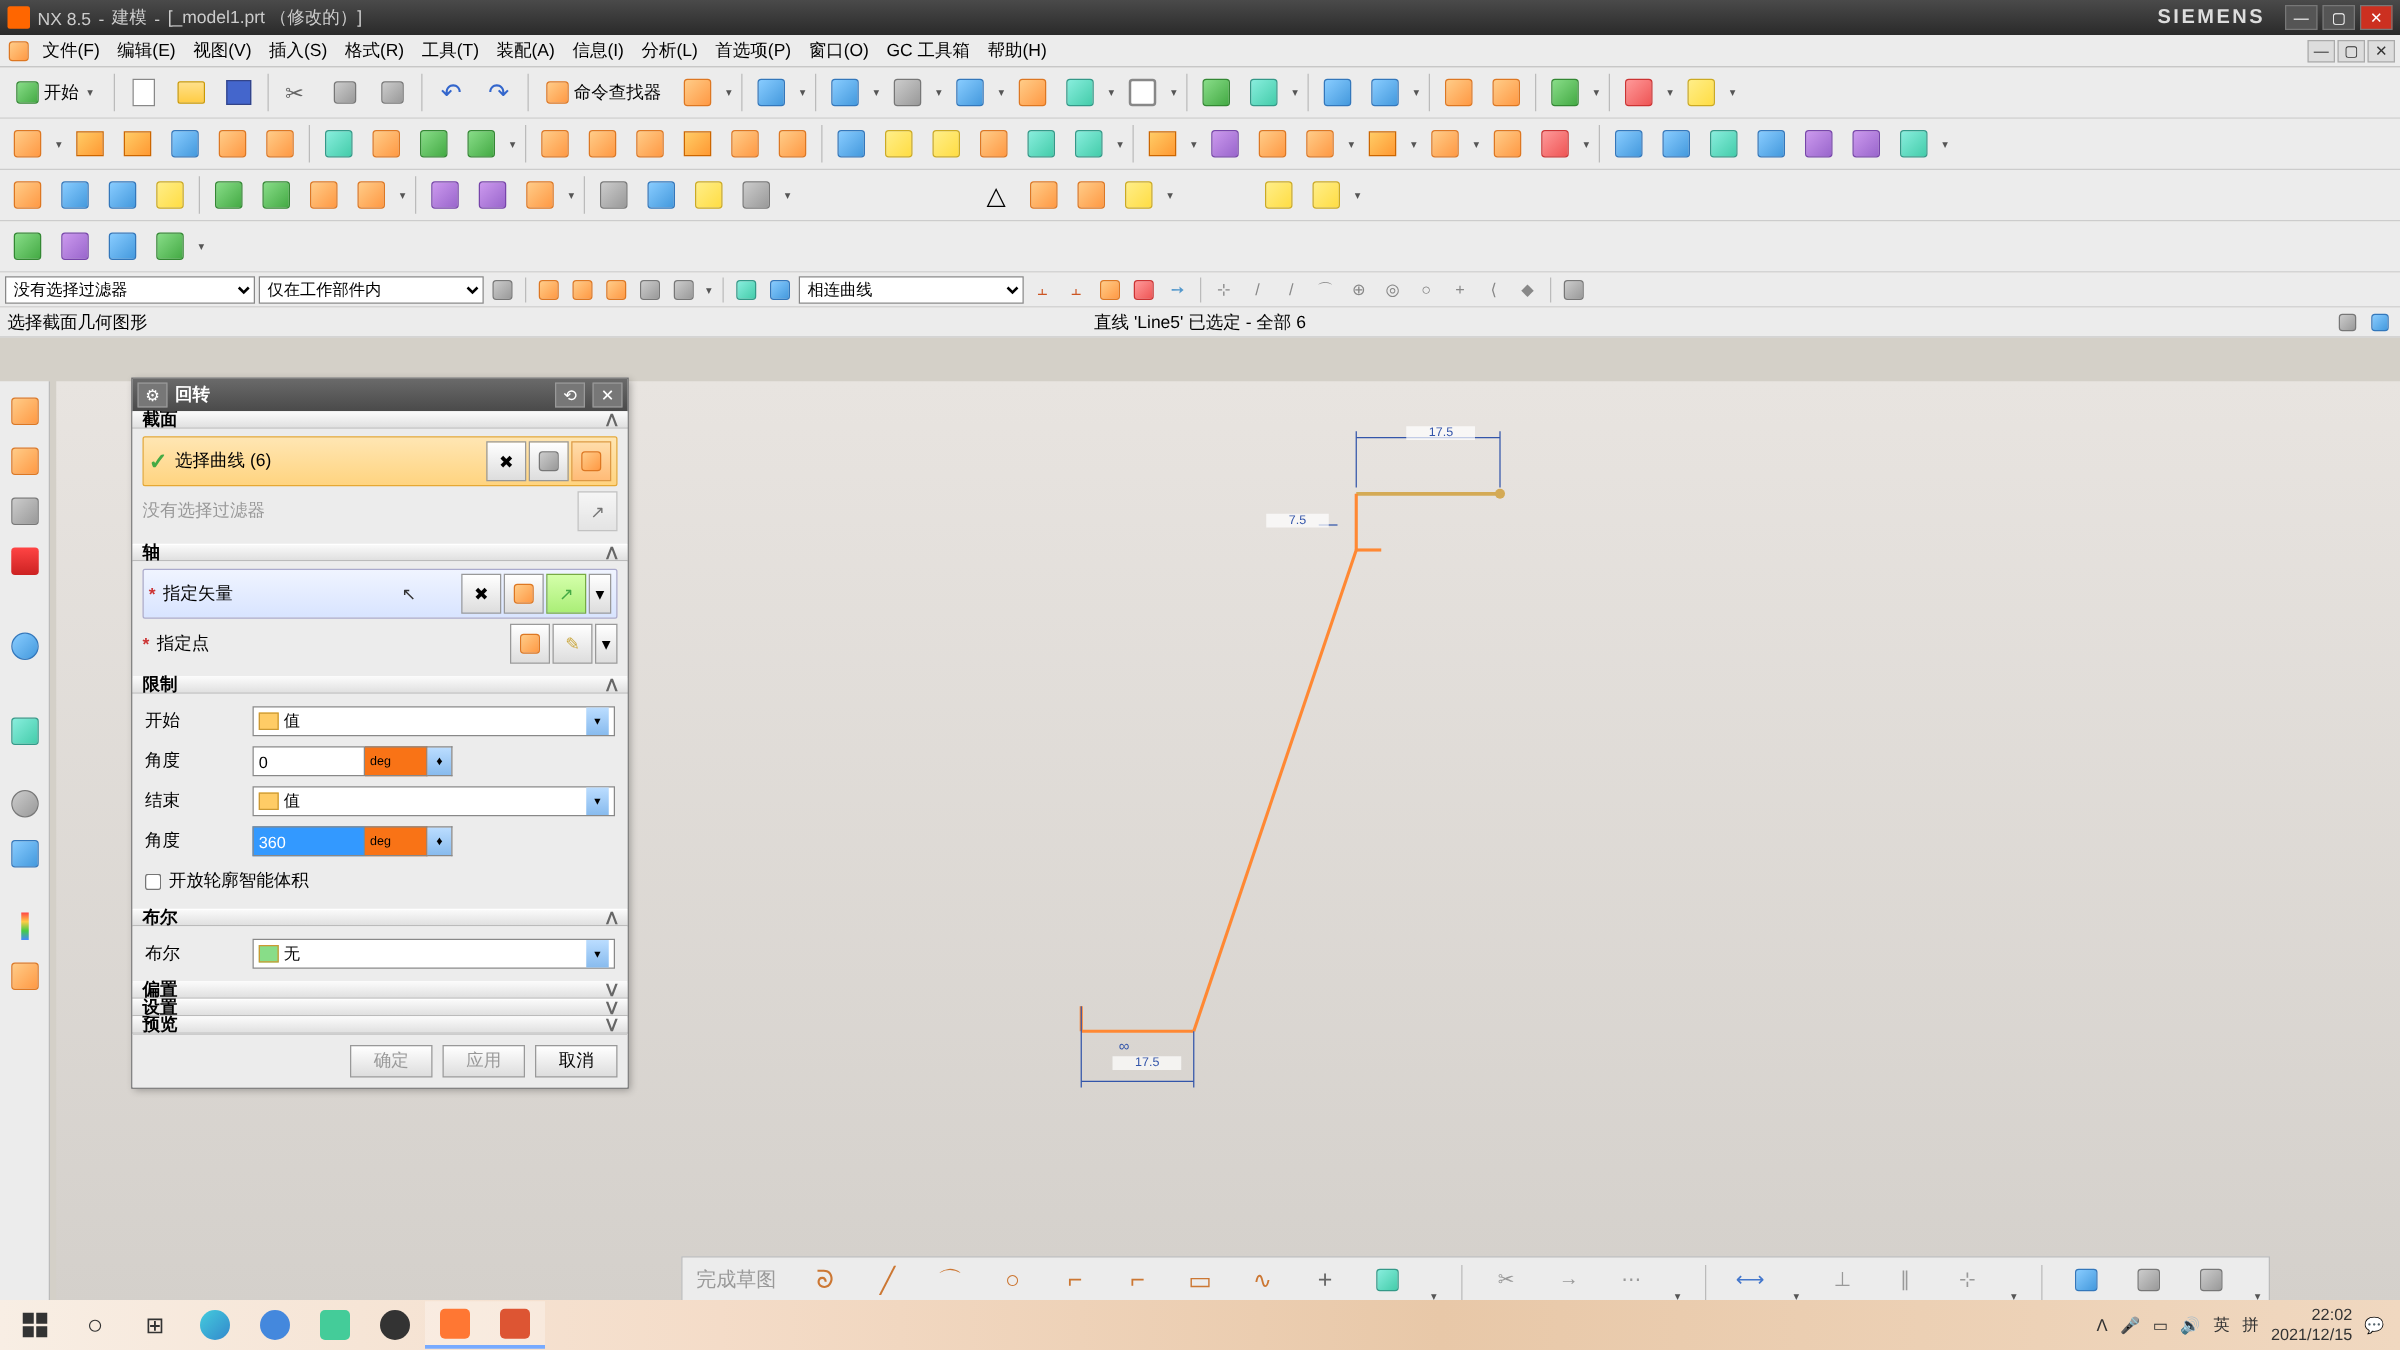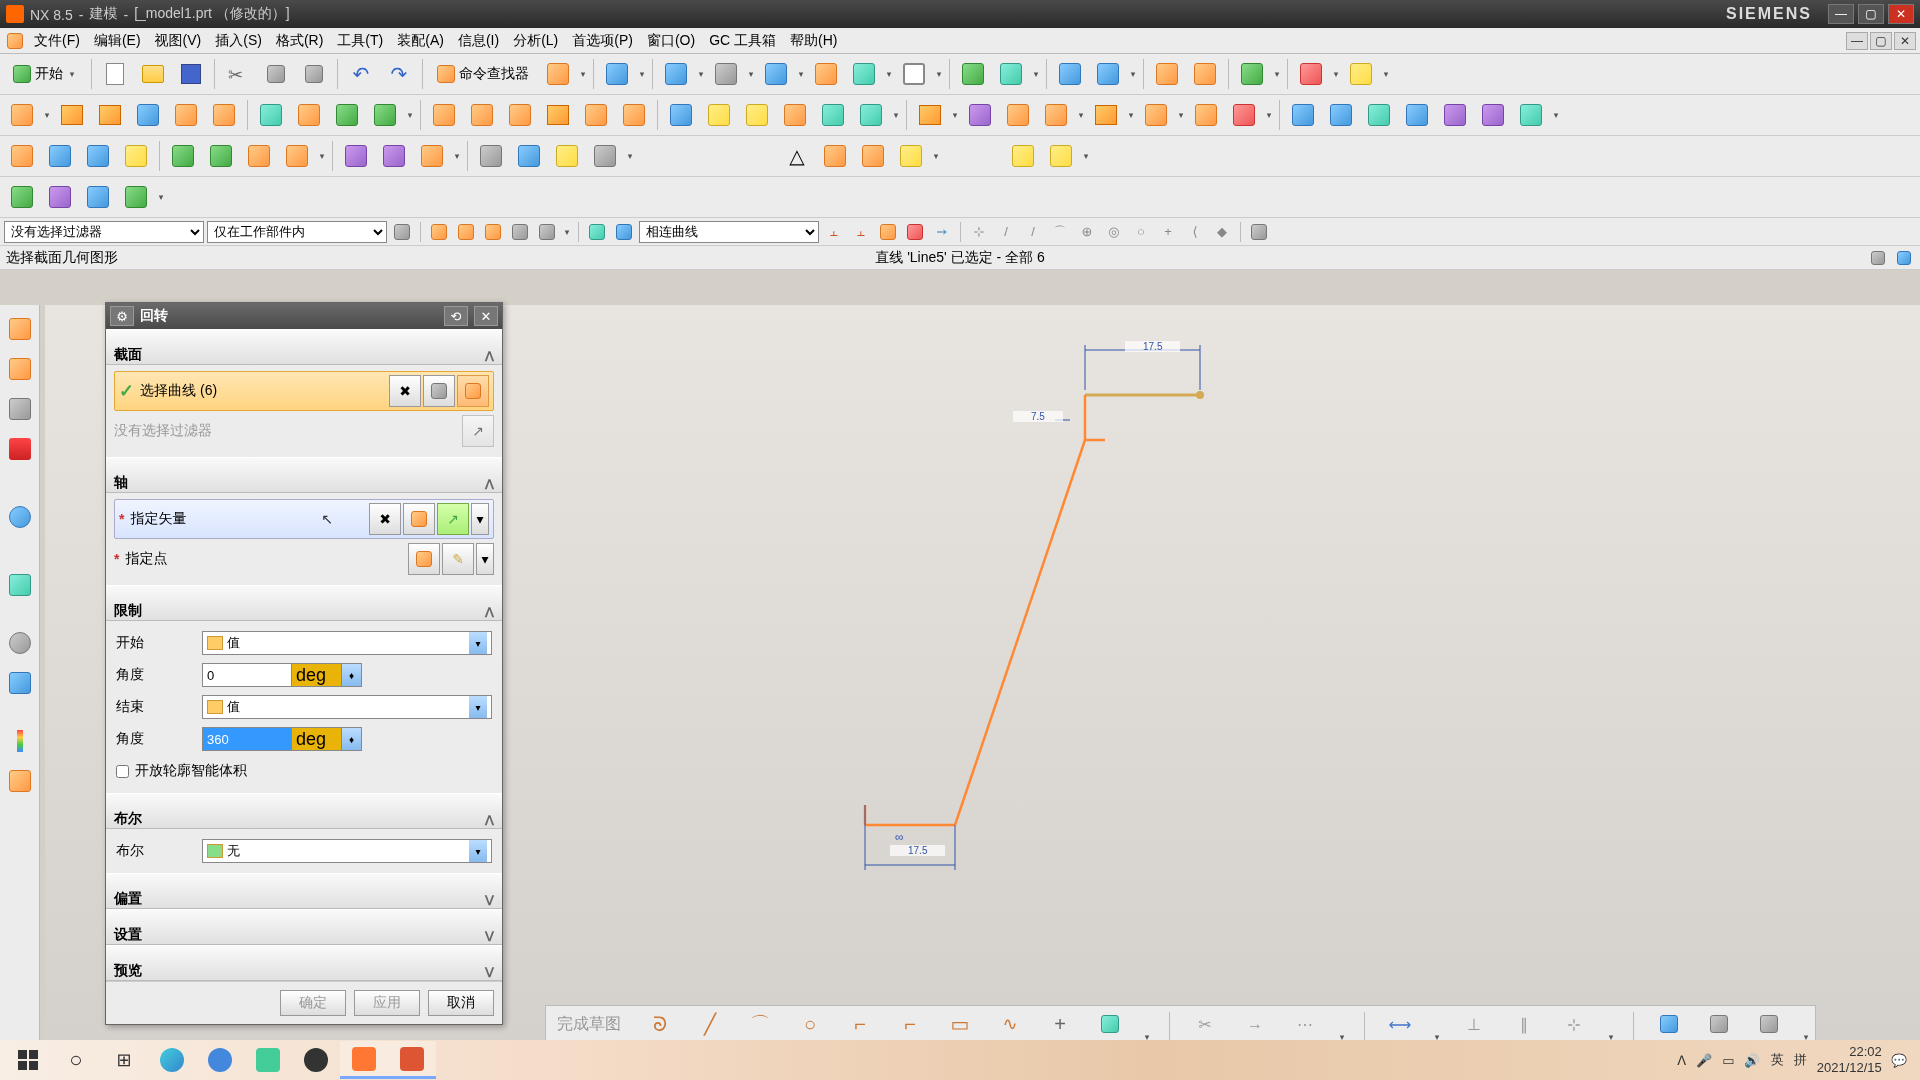--- a/index.html
+++ b/index.html
@@ -49,21 +49,21 @@
 .prompt-right { margin-left: auto; display: flex; gap: 2px; padding-right: 4px; }
 
 .left-rail { position: absolute; left: 0; top: 305px; bottom: 35px; width: 40px; background: #ececec; border-right: 1px solid #bbb; display: flex; flex-direction: column; gap: 8px; padding-top: 8px; align-items: center; }
 .rail-btn { width: 32px; height: 32px; display: flex; align-items: center; justify-content: center; border: 1px solid transparent; }
 
 .dialog { position: absolute; left: 105px; top: 302px; width: 398px; background: #ececec; border: 1px solid #666; box-shadow: 2px 2px 6px rgba(0,0,0,0.3); font-size: 14px; }
 .dialog-title { height: 26px; background: linear-gradient(to bottom, #6a6a6a, #4a4a4a); color: #fff; display: flex; align-items: center; padding: 0 4px; gap: 6px; }
 .dialog-title-text { flex: 1; font-weight: bold; }
 .dialog-tbtn { width: 24px; height: 20px; background: #777; border: 1px solid #999; color: #fff; display: flex; align-items: center; justify-content: center; font-size: 13px; }
 
-.dlg-section-head { height: 36px; background: linear-gradient(to bottom, #fafafa, #e0e0e0); border-top: 1px solid #fff; border-bottom: 1px solid #bbb; display: flex; align-items: flex-end; padding: 0 8px; font-weight: bold; }
+.dlg-section-head { height: 14px; background: linear-gradient(to bottom, #fafafa, #e0e0e0); border-top: 1px solid #fff; border-bottom: 1px solid #bbb; display: flex; align-items: center; padding: 0 8px; font-weight: bold; }
 .dlg-section-head .chev { margin-left: auto; font-size: 13px; color: #666; }
 .dlg-body { padding: 6px 8px; background: #ececec; }
 .dlg-row { display: flex; align-items: center; height: 40px; gap: 6px; }
 .dlg-row.selected { background: linear-gradient(to bottom, #ffe6b3, #ffd480); border: 1px solid #e6a833; border-radius: 2px; padding: 0 4px; }
 .checkmark { color: #44aa44; font-size: 18px; font-weight: bold; }
 .req-star { color: #cc3333; font-weight: bold; }
 .row-label { flex: 1; }
 .row-btns { display: flex; gap: 2px; }
 .small-btn { width: 32px; height: 32px; border: 1px solid #999; background: linear-gradient(#fff, #ddd); display: flex; align-items: center; justify-content: center; font-size: 14px; }
 .small-btn.active { background: linear-gradient(#d4ffaa, #aaee77); border-color: #77aa44; }
@@ -71,21 +71,21 @@
 .disabled-text { color: #999; }
 
 .form-row { display: flex; align-items: center; height: 32px; gap: 6px; padding: 0 2px; }
 .form-label { width: 80px; }
 .form-select { flex: 1; height: 24px; border: 1px solid #888; background: #fff; font-size: 13px; display: flex; align-items: center; padding: 0 4px; }
 .form-select .sel-icon { width: 16px; height: 14px; background: #ffcc66; border: 1px solid #cc9933; margin-right: 4px; }
 .form-select .sel-arrow { margin-left: auto; width: 18px; height: 22px; background: linear-gradient(#bbddff, #88bbee); display: flex; align-items: center; justify-content: center; font-size: 10px; }
 .form-input-wrap { flex: 1; display: flex; }
 .form-input { width: 90px; height: 24px; border: 1px solid #888; background: #fff; padding: 0 4px; font-size: 13px; }
 .form-input.hl { background: #3399ff; color: #fff; }
-.unit-box { width: 50px; height: 24px; border: 1px solid #888; border-left: none; background: #eab308; display: flex; align-items: center; padding: 0 4px; font-size: 18px; }
+.unit-box { width: 50px; height: 24px; border: 1px solid #888; border-left: none; background: #f97316; display: flex; align-items: center; padding: 0 4px; font-size: 10px; }
 .spin-btn { width: 20px; height: 24px; border: 1px solid #888; border-left: none; background: linear-gradient(#bbddff, #88bbee); display: flex; align-items: center; justify-content: center; font-size: 10px; }
 
 .dlg-footer { display: flex; justify-content: flex-end; gap: 8px; padding: 8px; background: #ececec; border-top: 1px solid #ccc; }
 .dlg-btn { padding: 3px 18px; border: 1px solid #999; background: linear-gradient(#fff, #ddd); font-size: 14px; font-family: Liberation Mono, monospace; }
 .dlg-btn.disabled { color: #999; }
 
 .canvas { position: absolute; left: 45px; top: 305px; right: 0; bottom: 35px; background: linear-gradient(to bottom, #e8e4e0, #d4d0cb); }
 .dim-text { position: absolute; font-size: 10px; color: #3355aa; background: rgba(255,255,255,0.7); padding: 0 18px; }
 
 .sketch-toolbar { position: absolute; bottom: 2px; left: 500px; height: 38px; background: #ececec; border: 1px solid #bbb; display: flex; align-items: flex-end; gap: 14px; padding: 0 4px; }

